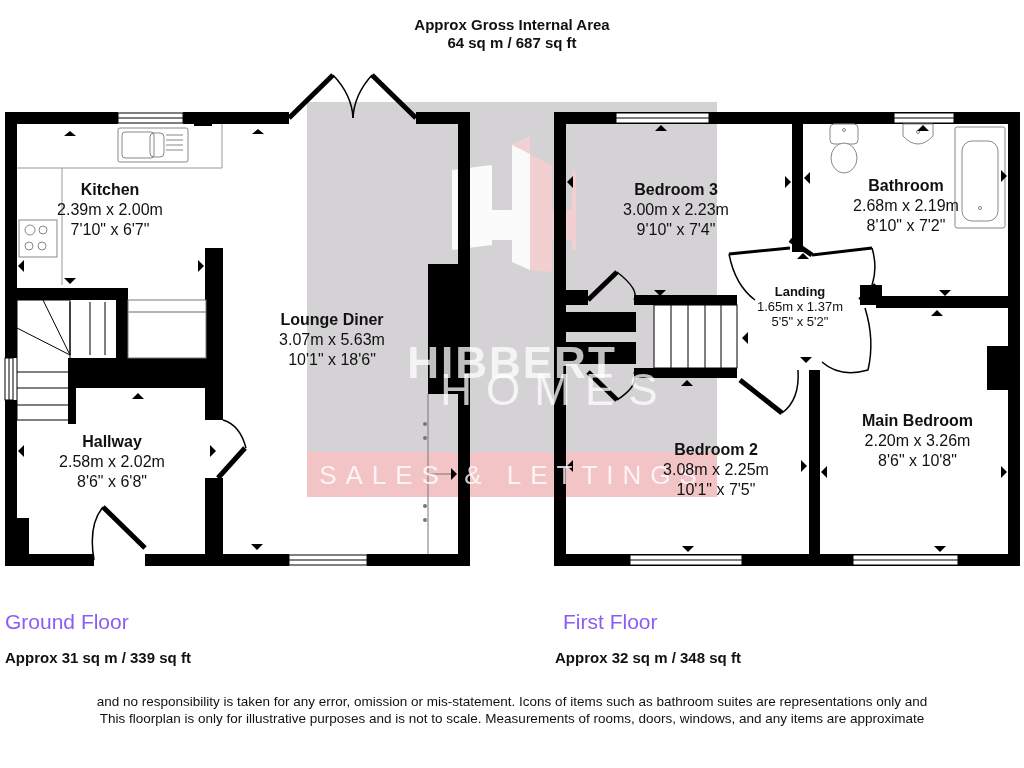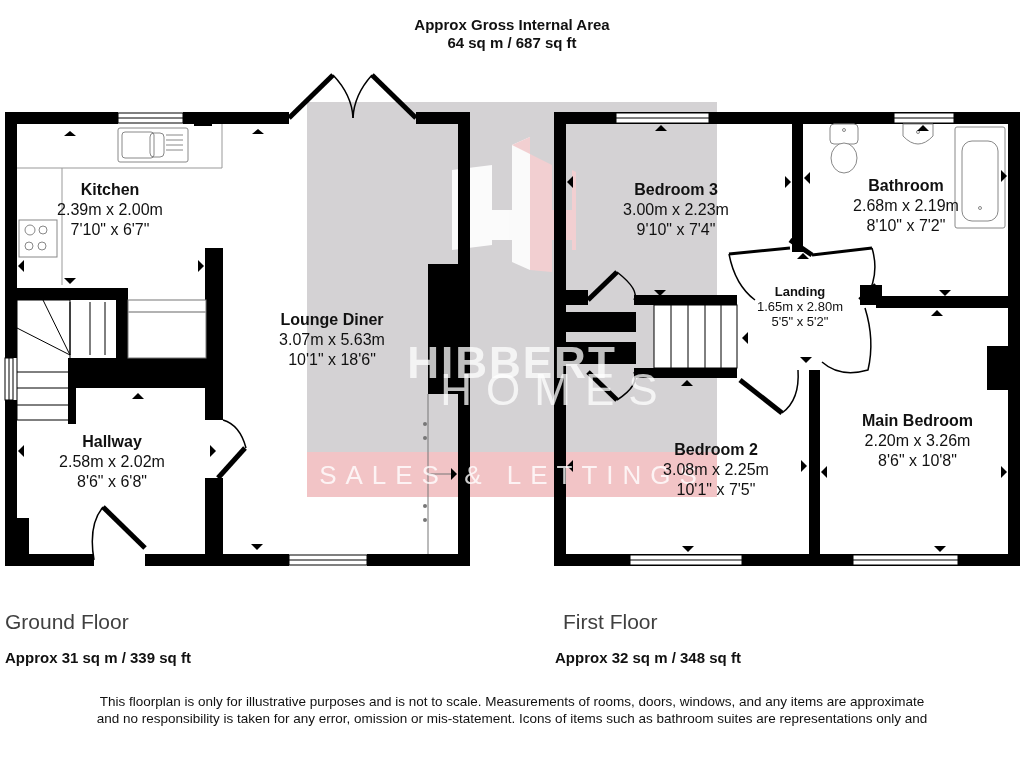--- a/index.html
+++ b/index.html
@@ -3,21 +3,21 @@
 <meta charset="utf-8">
 <style>
   html,body{margin:0;padding:0;background:#ffffff;}
   body{width:1024px;height:768px;position:relative;overflow:hidden;font-family:"Liberation Sans",sans-serif;color:#111;}
   .hdr{position:absolute;left:0;width:1024px;text-align:center;font-weight:bold;font-size:15px;line-height:18px;}
   #plan{position:absolute;left:0;top:0;}
   .rt{position:absolute;text-align:center;line-height:20px;font-size:16px;color:#111;}
   .rt .n{font-weight:bold;font-size:16px;}
   .rt.small{font-size:13px;line-height:15px;}
   .rt.small .n{font-size:13px;}
-  .floor-title{position:absolute;font-size:21px;color:#404040;}
+  .floor-title{position:absolute;font-size:21px;color:#8b5cf6;}
   .floor-area{position:absolute;font-size:15px;font-weight:bold;color:#111;margin-top:8px;}
   .disclaimer{position:absolute;left:40px;width:944px;top:693px;text-align:center;font-size:13.5px;line-height:17px;color:#111;}
   .wm-text{position:absolute;text-align:center;pointer-events:none;}
 </style>
 </head>
 <body>
 
 <div class="hdr" style="top:16px;">Approx Gross Internal Area</div>
 <div class="hdr" style="top:34px;">64 sq m / 687 sq ft</div>
 
@@ -268,35 +268,35 @@
   <div>3.00m x 2.23m</div>
   <div>9'10" x 7'4"</div>
 </div>
 <div class="rt" style="left:836px;top:176px;width:140px;">
   <div class="n">Bathroom</div>
   <div>2.68m x 2.19m</div>
   <div>8'10" x 7'2"</div>
 </div>
 <div class="rt small" style="left:745px;top:284px;width:110px;">
   <div class="n">Landing</div>
-  <div>1.65m x 2.80m</div>
+  <div>1.65m x 1.37m</div>
   <div>5'5" x 5'2"</div>
 </div>
 <div class="rt" style="left:641px;top:440px;width:150px;">
   <div class="n">Bedroom 2</div>
   <div>3.08m x 2.25m</div>
   <div>10'1" x 7'5"</div>
 </div>
 <div class="rt" style="left:840px;top:411px;width:155px;">
   <div class="n">Main Bedroom</div>
   <div>2.20m x 3.26m</div>
   <div>8'6" x 10'8"</div>
 </div>
 
 <div class="floor-title" style="left:5px;top:610px;">Ground Floor</div>
 <div class="floor-area" style="left:5px;top:641px;">Approx 31 sq m / 339 sq ft</div>
 <div class="floor-title" style="left:555px;top:610px;margin-left:8px;">First Floor</div>
 <div class="floor-area" style="left:555px;top:641px;">Approx 32 sq m / 348 sq ft</div>
 
 <div class="disclaimer">
+  <div>and no responsibility is taken for any error, omission or mis-statement. Icons of items such as bathroom suites are representations only and</div>
   <div>This floorplan is only for illustrative purposes and is not to scale. Measurements of rooms, doors, windows, and any items are approximate</div>
-  <div>and no responsibility is taken for any error, omission or mis-statement. Icons of items such as bathroom suites are representations only and</div>
 </div>
 
 </body></html>

